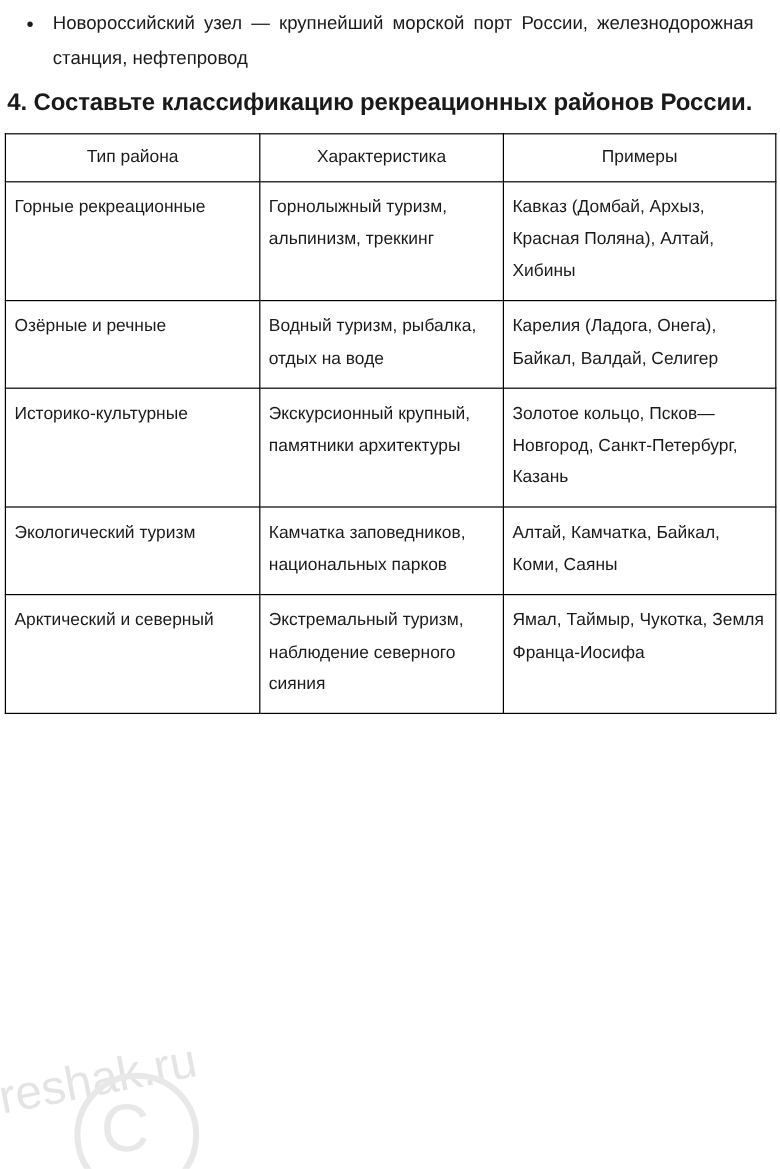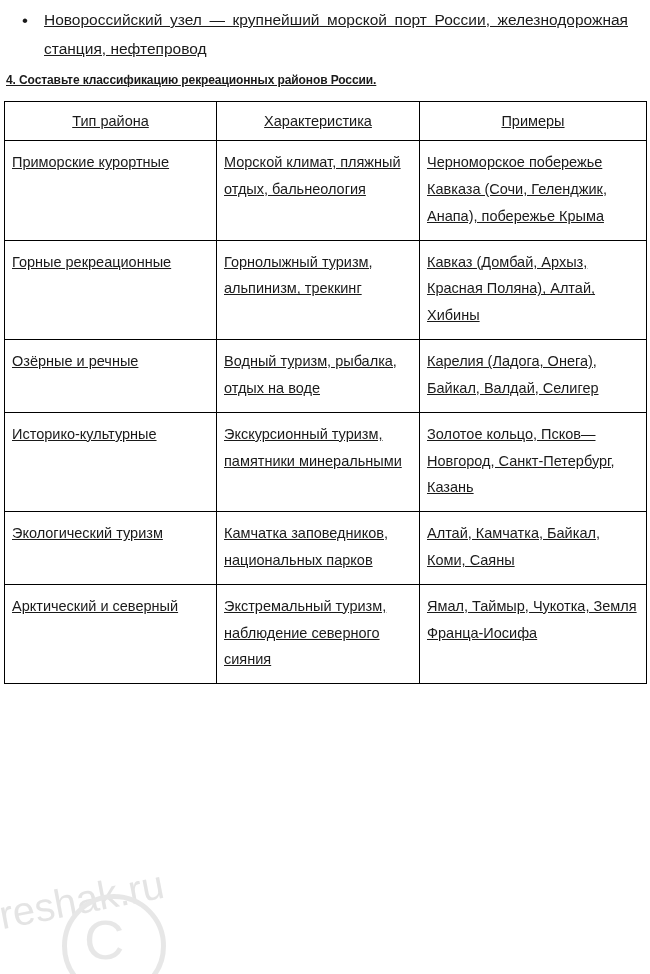--- a/index.html
+++ b/index.html
@@ -14,21 +14,20 @@
     color: #1a1a1a;
     position: relative;
     overflow: hidden;
   }
   .page {
     position: relative;
     width: 650px;
     height: 974px;
     box-sizing: border-box;
     padding: 0;
-    text-decoration: underline;
   }
   
   .bullets {
     list-style: none;
     margin: 0;
     padding: 6px 18px 0 44px;
   }
   .bullets li {
     position: relative;
     font-size: 15.5px;
@@ -41,21 +40,21 @@
   .bullets li::before {
     content: "\2022";
     position: absolute;
     left: -22px;
     top: -1px;
     font-size: 17px;
     line-height: 1.85;
   }
   
   .task-heading {
-    font-size: 12px;
+    font-size: 20px;
     font-weight: bold;
     margin: 10px 0 12px 6px;
     line-height: 1.3;
     letter-spacing: -0.1px;
   }
   
   table.class-table {
     border-collapse: collapse;
     width: 642px;
     margin-left: 4px;
@@ -138,37 +137,32 @@
     </colgroup>
     <thead>
       <tr>
         <th>Тип района</th>
         <th>Характеристика</th>
         <th>Примеры</th>
       </tr>
     </thead>
     <tbody>
       <tr>
-        <td>Приморские курортные</td>
-        <td>Морской климат, пляжный отдых, бальнеология</td>
-        <td>Черноморское побережье Кавказа (Сочи, Геленджик, Анапа), побережье Крыма</td>
-      </tr>
-      <tr>
         <td>Горные рекреационные</td>
         <td>Горнолыжный туризм, альпинизм, треккинг</td>
         <td>Кавказ (Домбай, Архыз, Красная Поляна), Алтай, Хибины</td>
       </tr>
       <tr>
         <td>Озёрные и речные</td>
         <td>Водный туризм, рыбалка, отдых на воде</td>
         <td>Карелия (Ладога, Онега), Байкал, Валдай, Селигер</td>
       </tr>
       <tr>
         <td>Историко-культурные</td>
-        <td>Экскурсионный туризм, памятники минеральными</td>
+        <td>Экскурсионный крупный, памятники архитектуры</td>
         <td>Золотое кольцо, Псков—Новгород, Санкт-Петербург, Казань</td>
       </tr>
       <tr>
         <td>Экологический туризм</td>
         <td>Камчатка заповедников, национальных парков</td>
         <td>Алтай, Камчатка, Байкал, Коми, Саяны</td>
       </tr>
       <tr>
         <td>Арктический и северный</td>
         <td>Экстремальный туризм, наблюдение северного сияния</td>

